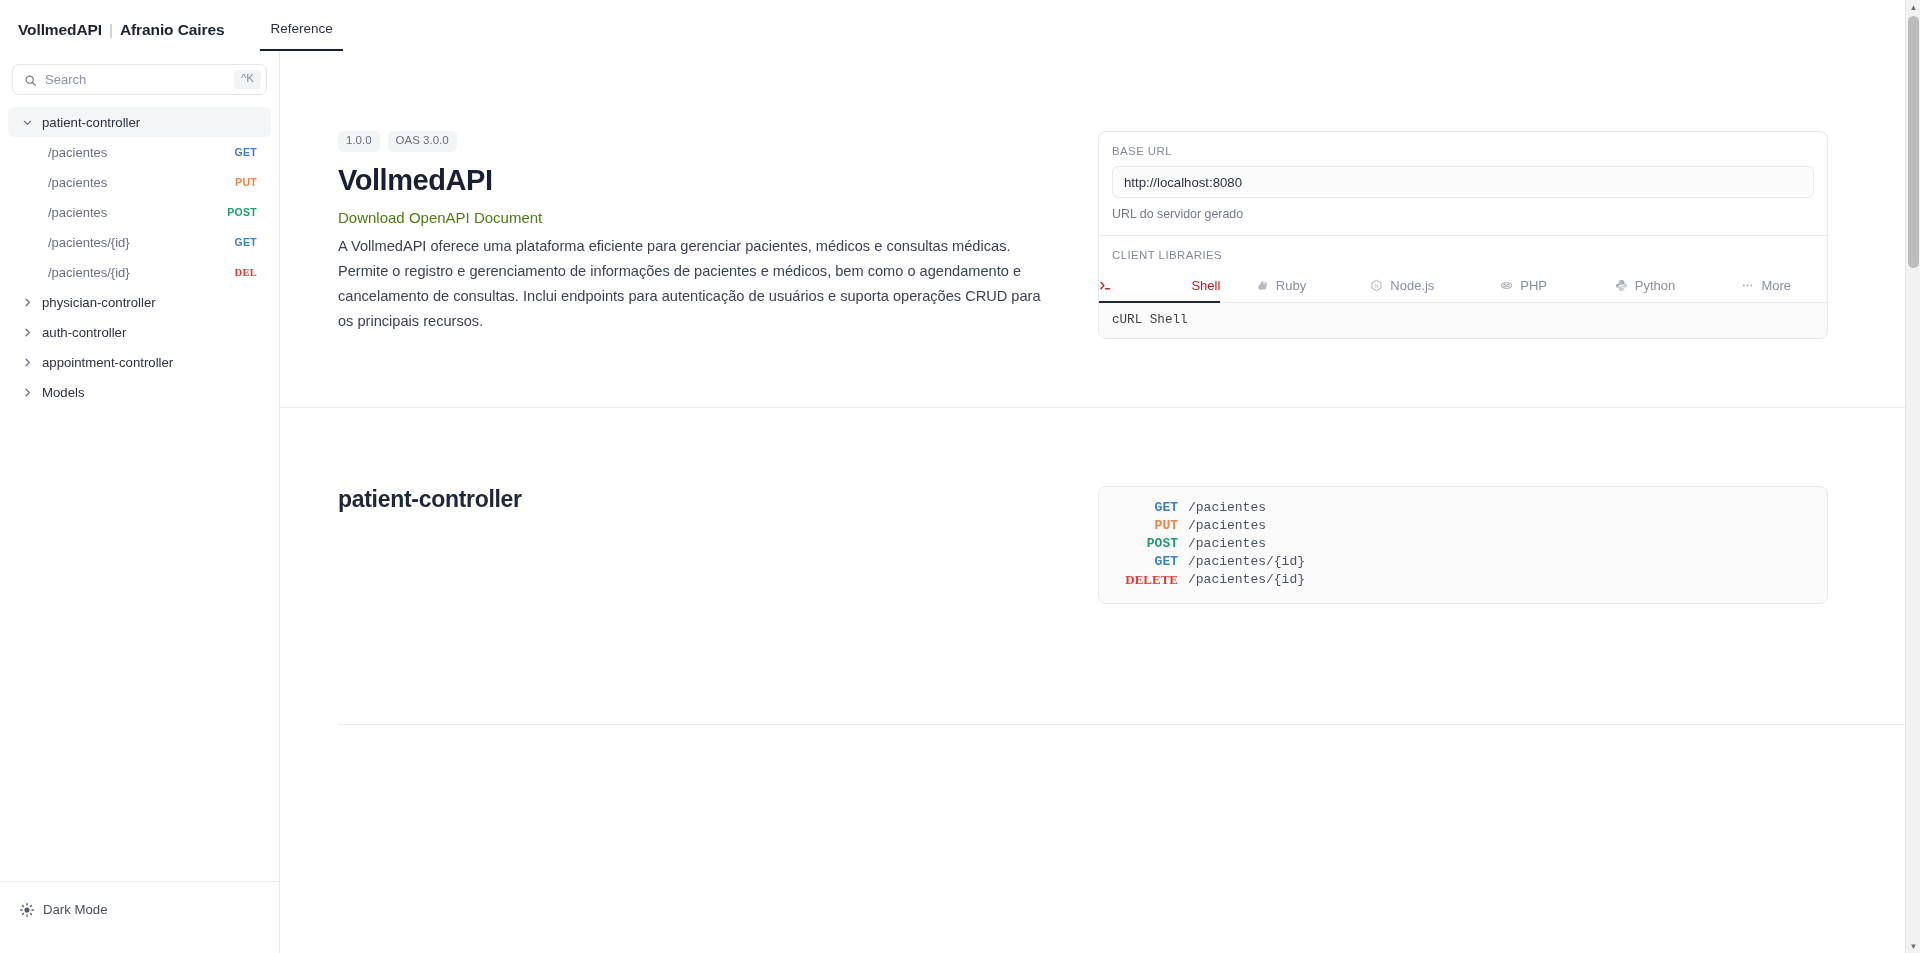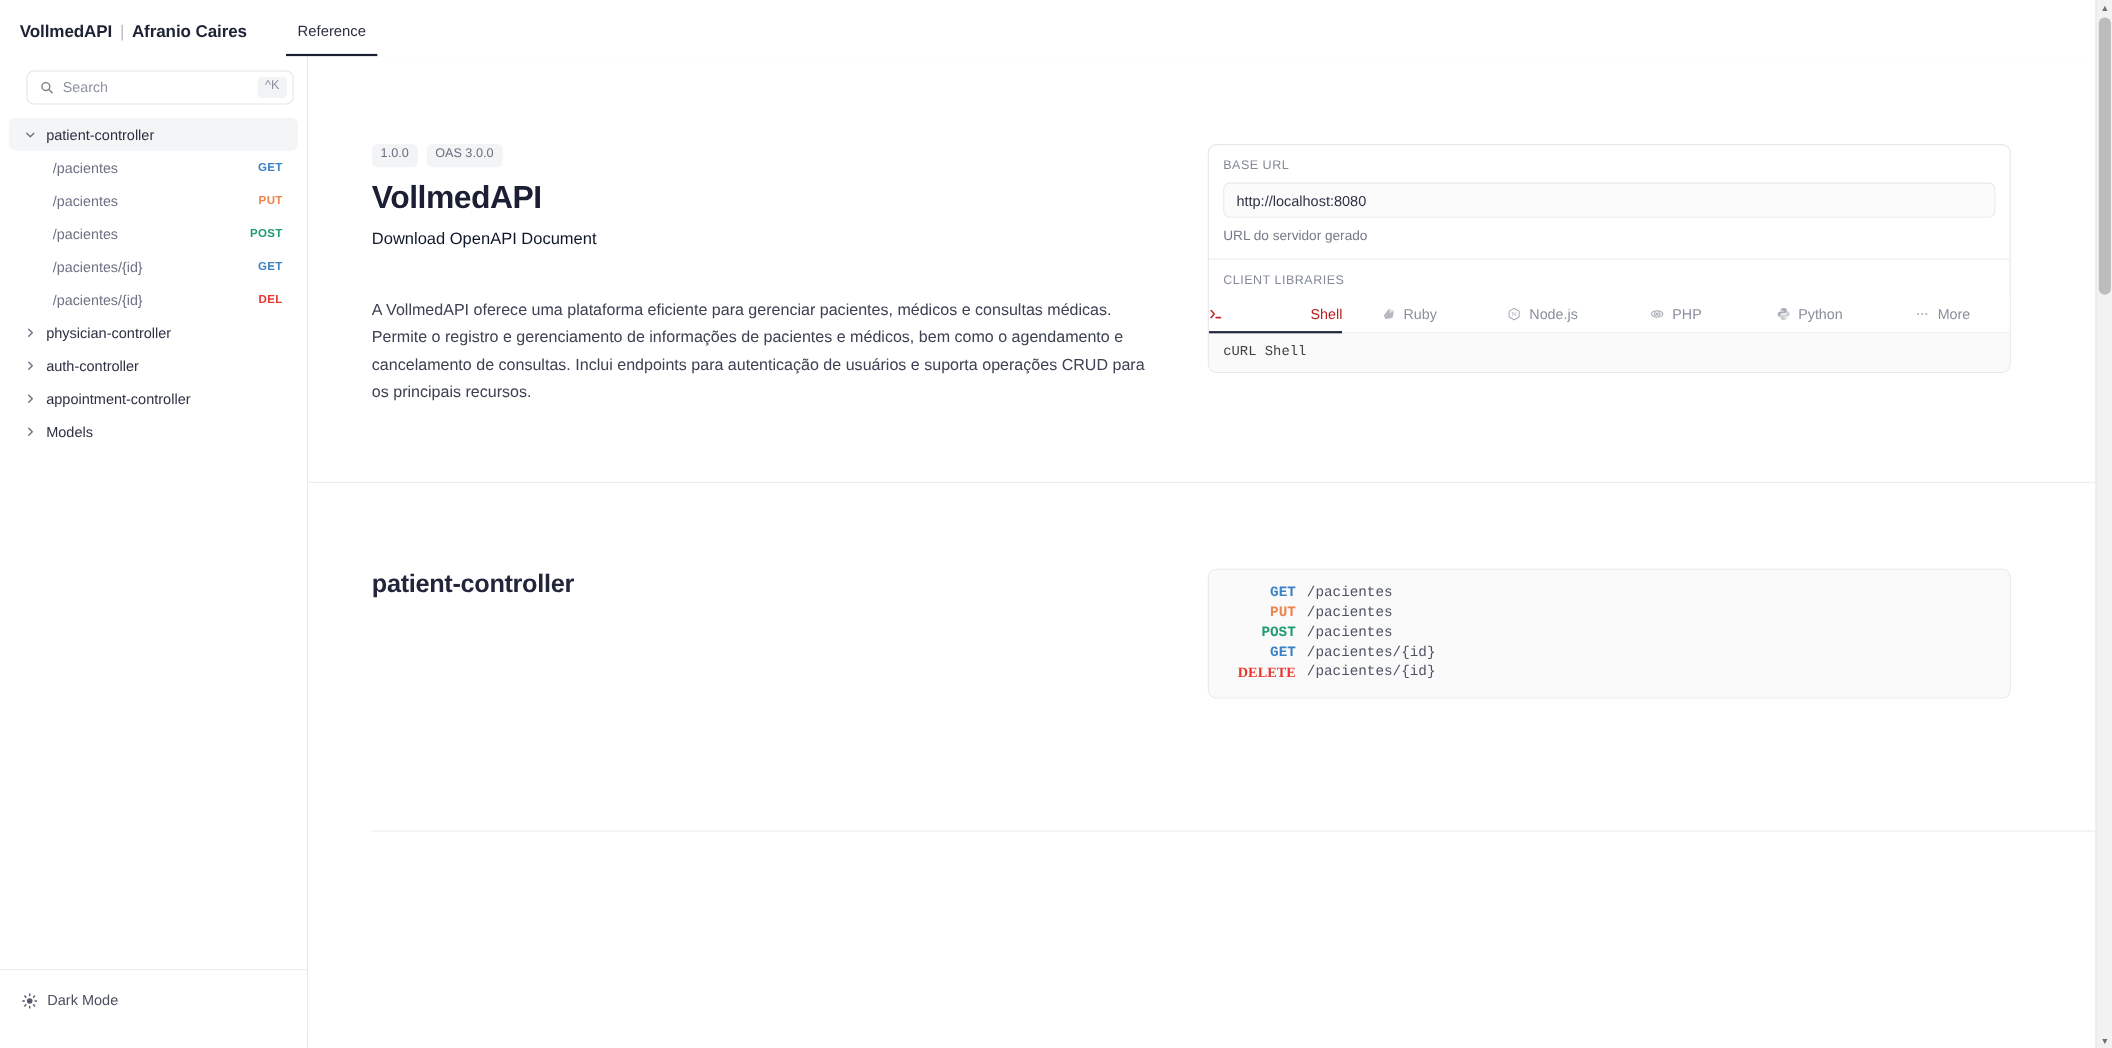--- a/index.html
+++ b/index.html
@@ -78,21 +78,21 @@
     position: absolute;
     top: 51px;
     left: 0;
     width: 280px;
     height: 902px;
     background: #ffffff;
     border-right: 1px solid #e8e9ed;
     z-index: 15;
     overflow: hidden;
   }
-  .search-wrap { padding: 13px 12px 0 24px; }
+  .search-wrap { padding: 13px 12px 0 12px; }
   .search-box {
     height: 31px;
     border: 1px solid #e4e5ea;
     border-radius: 7px;
     display: flex;
     align-items: center;
     padding: 0 5px 0 11px;
     background: #fff;
     cursor: text;
   }
@@ -153,21 +153,21 @@
   .nav-endpoint .path { white-space: nowrap; }
   .method {
     font-size: 10.5px;
     font-weight: 700;
     letter-spacing: .3px;
     font-family: "Liberation Sans", sans-serif;
   }
   .m-get    { color: #3b82c4; }
   .m-put    { color: #f0824a; }
   .m-post   { color: #1f9d6e; }
-  .m-del    { color: #e8382f; }
+  .m-del    { color: #e8382f; font-family: Liberation Serif, serif; }
   .m-delete { color: #e8382f; font-family: Liberation Serif, serif; }
 
   .sidebar-footer {
     position: absolute;
     left: 0; bottom: 16px;
     width: 279px;
     height: 56px;
     border-top: 1px solid #ebecef;
     display: flex;
     align-items: center;
@@ -223,24 +223,24 @@
   .api-title {
     font-size: 29px;
     font-weight: 700;
     color: #1b1f33;
     letter-spacing: -.45px;
     margin-bottom: 12px;
   }
   .dl-link {
     display: inline-block;
     font-size: 15px;
-    color: #0f172a;
+    color: #4d7c0f;
     text-decoration: none;
     cursor: pointer;
-    margin-bottom: 44px;
+    margin-bottom: 8px;
   }
   .api-desc {
     font-size: 14.6px;
     line-height: 25px;
     color: #3d4253;
     max-width: 720px;
   }
 
   
   .panel {

